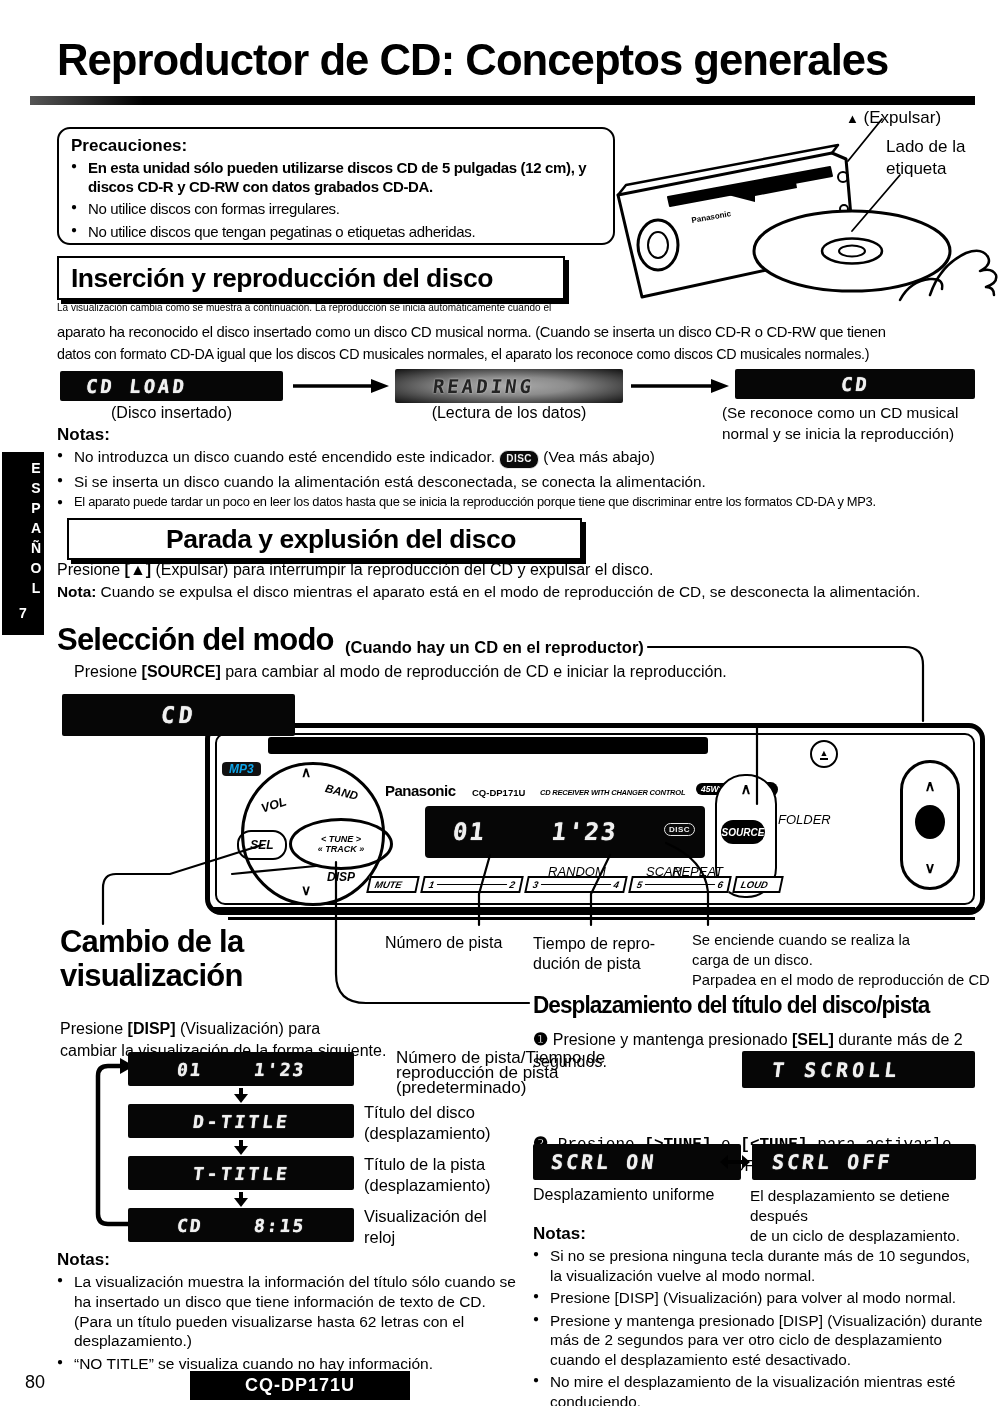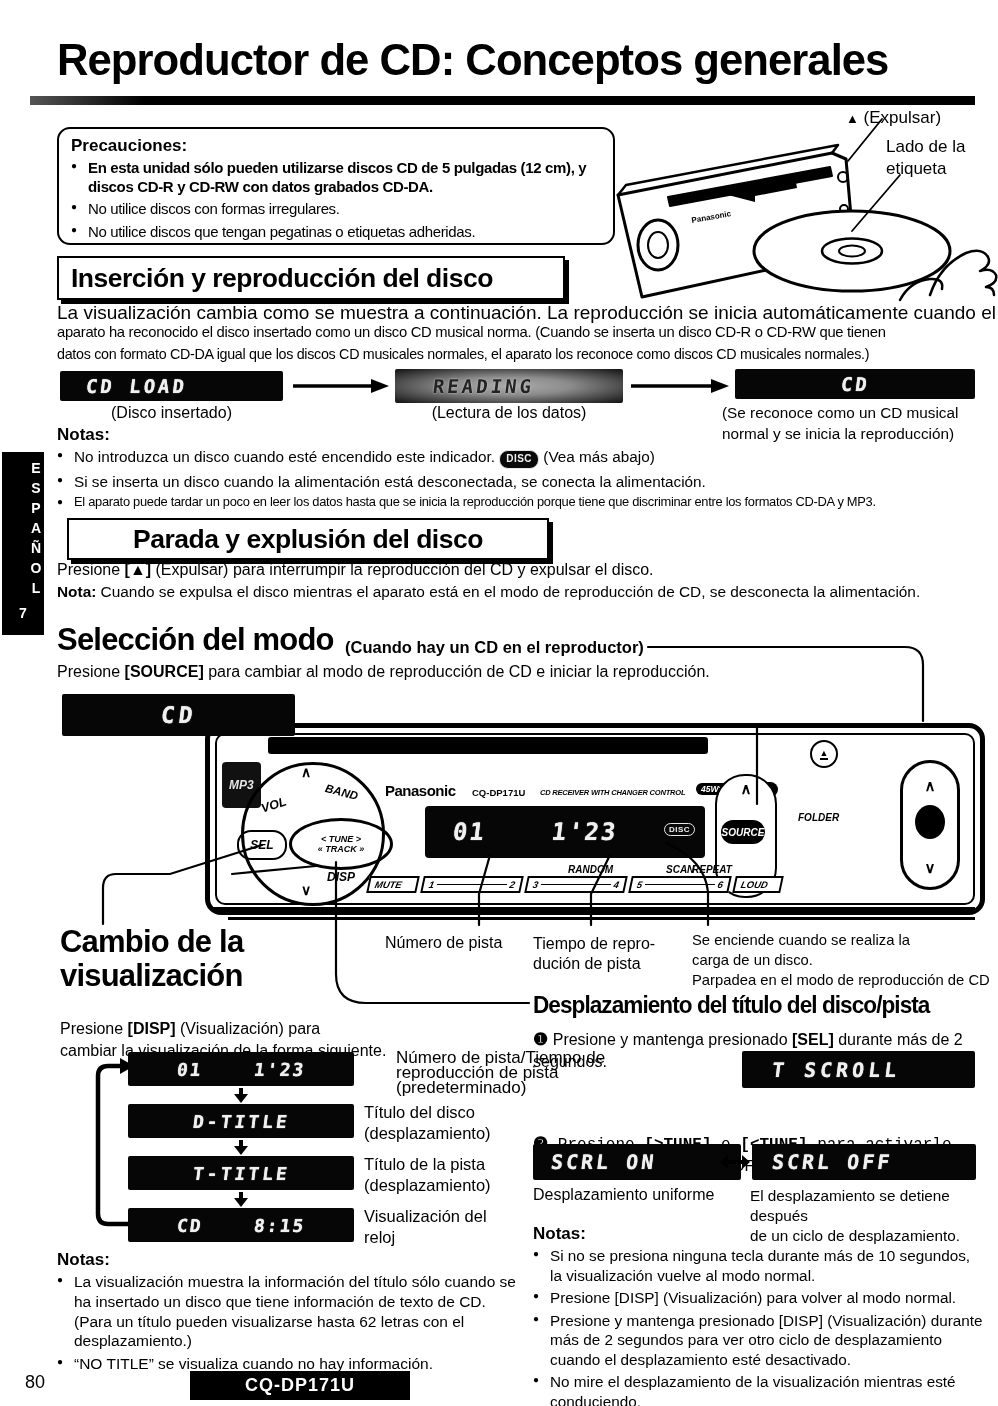--- a/index.html
+++ b/index.html
@@ -22,21 +22,21 @@
   
   ul.notes{list-style:none;margin:0;padding:0;}
   ul.notes li{position:relative;padding-left:17px;margin-bottom:3px;line-height:1.28;}
   ul.notes li::before{content:"●";position:absolute;left:0;top:2px;font-size:10px;}
   
   .plate{position:absolute;border:5px solid #000;border-radius:16px;background:#fff;}
   .plate-inner{position:absolute;inset:5px;border:2px solid #000;border-radius:10px;}
   .pill{position:absolute;border:2.5px solid #000;border-radius:30px;background:#fff;}
   .pbtn{position:absolute;border:2px solid #000;height:17px;transform:skewX(-12deg);background:#fff;
         font-size:9.5px;font-weight:bold;font-style:italic;display:flex;align-items:center;padding:0 5px;box-sizing:border-box;}
-  .tinylbl{position:absolute;font-size:10px;font-weight:bold;font-style:italic;padding-left:20px;}
+  .tinylbl{position:absolute;font-size:13px;font-weight:normal;font-style:italic;}
   .discbadge{display:inline-block;background:#0a0a0a;color:#f2f2f2;border:1.5px solid #e8e8e8;
              border-radius:9px;font-size:8px;font-weight:bold;padding:1px 4px;letter-spacing:.5px;}
   svg{display:block;}
 </style>
 </head>
 <body>
 
 <div class="page">
 
   <div class="abs b nw" style="left:57px;top:34px;font-size:45px;letter-spacing:-1px;transform:scaleX(.97);transform-origin:left;">Reproductor de CD: Conceptos generales</div>
@@ -81,21 +81,21 @@
   <div class="abs nw" style="left:846px;top:108px;font-size:17px;">
     <span style="font-size:13px;">▲</span>
     <span>(Expulsar)</span>
   </div>
   <div class="abs prel" style="left:886px;top:136px;font-size:17px;line-height:22px;">Lado de la
 etiqueta</div>
 
   <div class="hbox" style="left:57px;top:256px;width:492px;height:40px;padding-left:12px;">
     <span>Inserción y reproducción del disco</span>
   </div>
-  <div class="abs nw" style="left:57px;top:302px;font-size:19px;">La visualización cambia como se muestra a continuación. La reproducción se inicia automáticamente cuando el</div>
+  <div class="abs nw" style="left:57px;top:302px;font-size:10px;">La visualización cambia como se muestra a continuación. La reproducción se inicia automáticamente cuando el</div>
   <div class="abs nw" style="left:57px;top:324px;font-size:14.8px;letter-spacing:-.3px;">aparato ha reconocido el disco insertado como un disco CD musical norma. (Cuando se inserta un disco CD-R o CD-RW que tienen</div>
   <div class="abs nw" style="left:57px;top:346px;font-size:14.3px;letter-spacing:-.3px;">datos con formato CD-DA igual que los discos CD musicales normales, el aparato los reconoce como discos CD musicales normales.)</div>
 
   <div class="lcd" style="left:60px;top:371px;width:223px;height:30px;">
     <span class="seg" style="font-size:19px;letter-spacing:3px;padding-left:26px;">CD LOAD</span>
   </div>
   <svg class="abs" style="left:291px;top:377px;" width="100" height="18" viewBox="0 0 100 18">
     <line x1="2" y1="9" x2="80" y2="9" stroke="#000" stroke-width="3.5"></line>
       <polygon points="80,2 98,9 80,16" fill="#000"></polygon>
   </svg>
@@ -116,47 +116,47 @@
 
   <div class="abs b" style="left:57px;top:425px;font-size:17px;">Notas:</div>
   <ul class="notes abs" style="left:57px;top:447px;width:920px;font-size:15.3px;">
     <li>
       <span>No introduzca un disco cuando esté encendido este indicador. </span><span class="discbadge" style="font-size:10px;padding:2px 6px;">DISC</span><span> (Vea más abajo)</span>
     </li>
     <li>Si se inserta un disco cuando la alimentación está desconectada, se conecta la alimentación.</li>
     <li class="nw" style="font-size:12.9px;letter-spacing:-.3px;">El aparato puede tardar un poco en leer los datos hasta que se inicia la reproducción porque tiene que discriminar entre los formatos CD-DA y MP3.</li>
   </ul>
 
-  <div class="hbox" style="left:67px;top:518px;width:478px;height:38px;justify-content:center;">
+  <div class="hbox" style="left:67px;top:518px;width:478px;height:38px;justify-content:center;padding-left:33px;">
     <span>Parada y explusión del disco</span>
   </div>
   <div class="abs nw" style="left:57px;top:583px;font-size:15.4px;">
     <b>Nota:</b><span> Cuando se expulsa el disco mientras el aparato está en el modo de reproducción de CD, se desconecta la alimentación.</span>
   </div>
   <div class="abs nw" style="left:57px;top:561px;font-size:16px;">
     <span>Presione </span><b>[▲]</b><span> (Expulsar) para interrumpir la reproducción del CD y expulsar el disco.</span>
   </div>
 
   <div class="abs b nw" style="left:57px;top:622px;font-size:31px;letter-spacing:-.8px;">Selección del modo</div>
   <div class="abs b nw" style="left:345px;top:638px;font-size:16.5px;">(Cuando hay un CD en el reproductor)</div>
-  <div class="abs nw" style="left:57px;top:663px;font-size:16px;">
+  <div class="abs nw" style="left:74px;top:663px;font-size:16px;">
     <span>Presione </span><b>[SOURCE]</b><span> para cambiar al modo de reproducción de CD e iniciar la reproducción.</span>
   </div>
   <div class="lcd" style="left:62px;top:694px;width:233px;height:42px;justify-content:center;z-index:3;">
     <span class="seg" style="font-size:23px;letter-spacing:4px;">CD</span>
   </div>
 
   <div class="plate" style="left:205px;top:723px;width:770px;height:182px;">
     <div class="plate-inner"></div>
     <div class="abs" style="left:58px;top:9px;width:440px;height:17px;background:#000;border-radius:3px;"></div>
     <div class="abs" style="left:600px;top:12px;width:24px;height:24px;border:2px solid #000;border-radius:50%;
                 display:flex;align-items:center;justify-content:center;font-size:9px;">
       <span style="border-bottom:2px solid #000;line-height:1;">▲</span>
     </div>
-    <div class="abs b i" style="left:12px;top:34px;background:#111;color:#e5e5e5;border-radius:4px;padding:16px 7px;font-size:12px;">MP3</div>
+    <div class="abs b i" style="left:12px;top:34px;background:#111;color:#0ea5e9;border-radius:4px;padding:0 7px;font-size:12px;">MP3</div>
 
     <div class="abs" style="left:27px;top:30px;width:148px;height:148px;">
       <div class="abs" style="left:4px;top:4px;width:138px;height:138px;border:3px solid #000;border-radius:50%;"></div>
       <div class="abs b" style="left:64px;top:6px;font-size:14px;">∧</div>
       <div class="abs b" style="left:64px;top:124px;font-size:14px;">∨</div>
       <div class="abs b i" style="left:24px;top:40px;font-size:12.5px;transform:rotate(-18deg);">VOL</div>
       <div class="abs b i" style="left:88px;top:28px;font-size:11.5px;transform:rotate(14deg);">BAND</div>
       <div class="abs" style="left:0px;top:72px;width:46px;height:26px;border:2.5px solid #000;border-radius:14px;
                   display:flex;align-items:center;justify-content:center;">
         <span class="b i" style="font-size:12px;">SEL</span>

